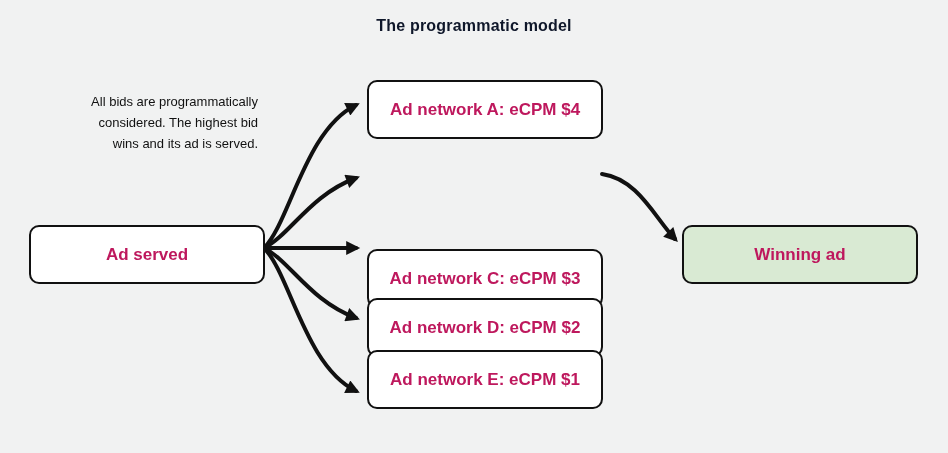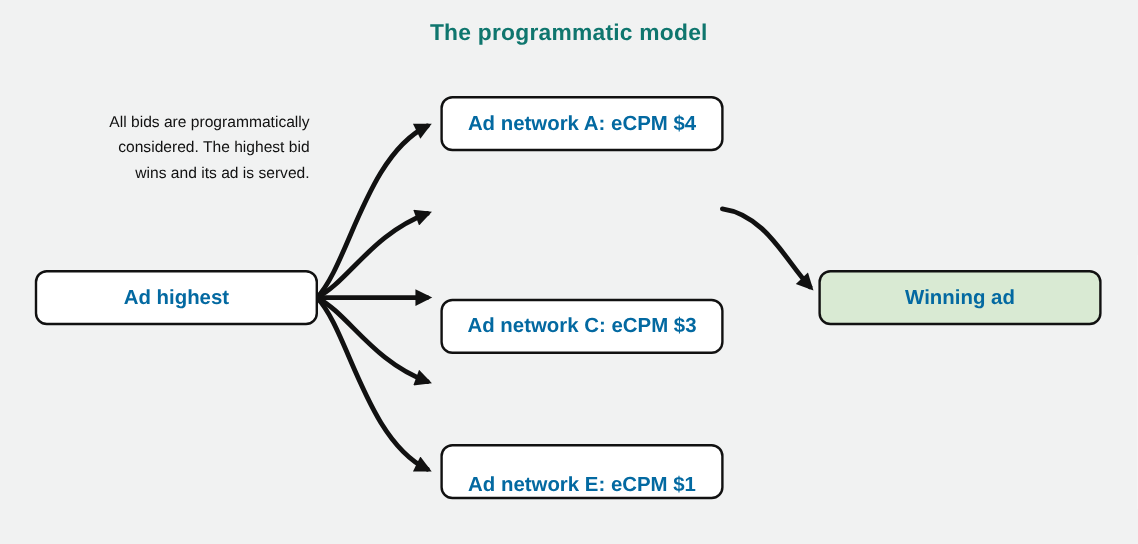--- a/index.html
+++ b/index.html
@@ -10,58 +10,58 @@
     background: #f1f2f2;
     font-family: "Liberation Sans", sans-serif;
     overflow: hidden;
   }
   .title {
     position: absolute;
     top: 17px;
     left: 0;
     width: 100%;
     text-align: center;
-    font-size: 19px;
+    font-size: 16px;
     font-weight: bold;
-    color: #0f766e;
+    color: #0f172a;
     letter-spacing: 0.2px;
   }
   .description {
     position: absolute;
     top: 91px;
     left: 8px;
     width: 250px;
     text-align: right;
     font-size: 13px;
     line-height: 21px;
     color: #111;
   }
   .box {
     position: absolute;
     box-sizing: border-box;
     width: 236px;
-    height: 46px;
+    height: 59px;
     background: #ffffff;
     border: 2px solid #111;
     border-radius: 10px;
     display: flex;
     align-items: center;
     justify-content: center;
     font-weight: bold;
     font-size: 17px;
-    color: #0369a1;
+    color: #be185d;
     white-space: nowrap;
   }
   .box.highlight { background: #d9ead3; }
   .pos-ad-request { left: 29px;  top: 225px; }
   .pos-net-a      { left: 367px; top: 80px;  }
   .pos-net-b      { left: 367px; top: 153px; }
   .pos-net-c      { left: 367px; top: 225px; margin-top: 24px; }
   .pos-net-d      { left: 367px; top: 298px; }
-  .pos-net-e      { left: 367px; top: 370px; align-items: flex-end; }
+  .pos-net-e      { left: 367px; top: 350px; }
   .pos-winning    { left: 682px; top: 225px; }
   svg.arrows {
     position: absolute;
     left: 0; top: 0;
     width: 948px; height: 453px;
     pointer-events: none;
   }
 </style>
 </head>
 <body>
@@ -86,32 +86,35 @@
       <path d="M 264 248 C 290 222, 305 130, 356 105" marker-end="url(#arrowhead)"></path>
       <path d="M 264 248 C 290 235, 310 195, 356 178" marker-end="url(#arrowhead)"></path>
       <path d="M 264 248 L 356 248" marker-end="url(#arrowhead)"></path>
       <path d="M 264 248 C 290 261, 310 301, 356 318" marker-end="url(#arrowhead)"></path>
       <path d="M 264 248 C 290 274, 305 366, 356 391" marker-end="url(#arrowhead)"></path>
       <path d="M 602 174 C 638 179, 655 218, 675 239" marker-end="url(#arrowhead)"></path>
     </g>
   </svg>
 
   <div class="box pos-ad-request">
-    <span>Ad highest</span>
+    <span>Ad served</span>
   </div>
 
   <div class="box pos-net-a">
     <span>Ad network A: eCPM $4</span>
   </div>
 
 
   <div class="box pos-net-c">
     <span>Ad network C: eCPM $3</span>
   </div>
 
+  <div class="box pos-net-d">
+    <span>Ad network D: eCPM $2</span>
+  </div>
 
   <div class="box pos-net-e">
     <span>Ad network E: eCPM $1</span>
   </div>
 
   <div class="box highlight pos-winning">
     <span>Winning ad</span>
   </div>
 
 </div>

